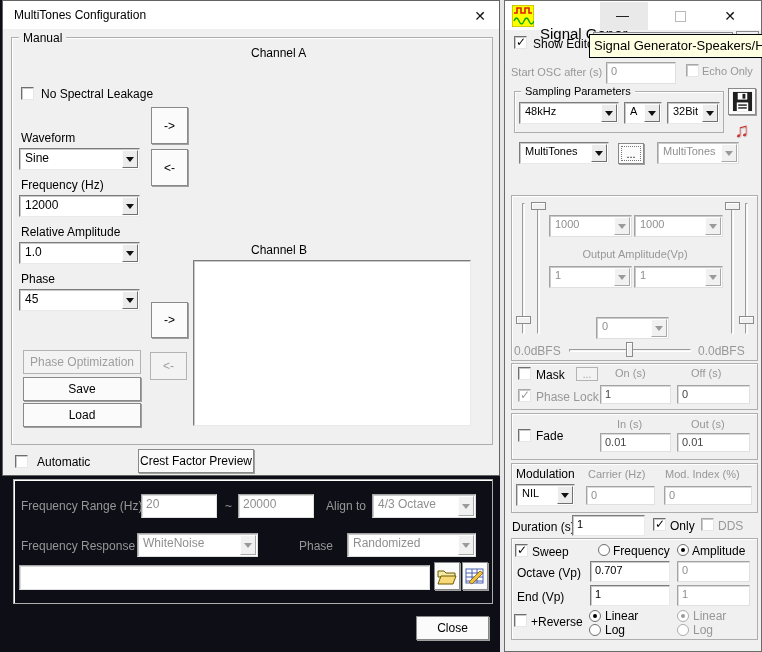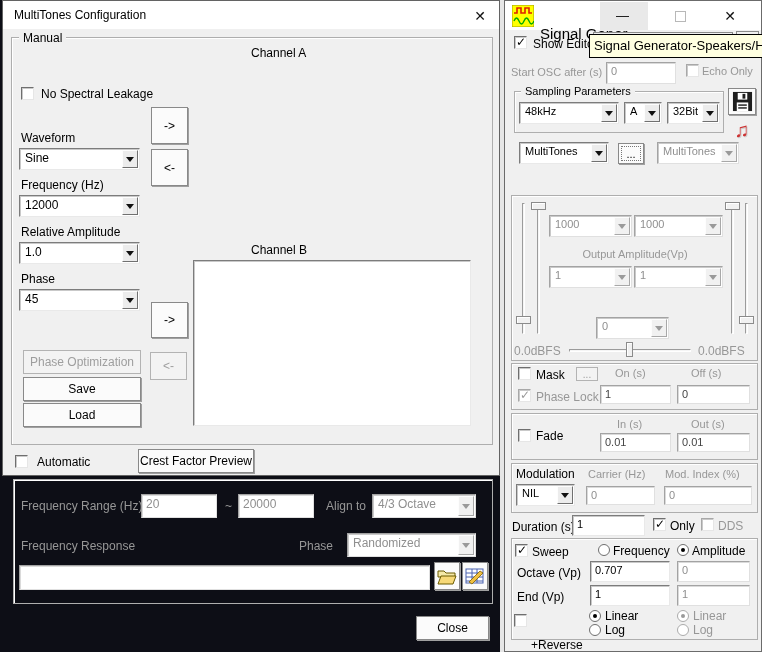--- a/index.html
+++ b/index.html
@@ -117,20 +117,26 @@
   <div class="edit ed" style="left:235px;top:493px;width:76px;height:24px;">20000</div>
   <span class="lbl dis" style="left:323px;top:498px;">Align to</span>
   <div class="combo cd" style="left:369px;top:493px;width:104px;height:24px;">
     <span class="cv">4/3 Octave</span>
     <span class="cbtn">
         <span class="tri"></span>
       </span>
   </div>
 
   <span class="lbl dis" style="left:18px;top:538px;">Frequency Response</span>
+  <div class="combo cd" style="left:134px;top:532px;width:121px;height:24px;">
+    <span class="cv">WhiteNoise</span>
+    <span class="cbtn">
+        <span class="tri"></span>
+      </span>
+  </div>
   <span class="lbl dis" style="left:296px;top:538px;">Phase</span>
   <div class="combo cd" style="left:344px;top:532px;width:129px;height:24px;">
     <span class="cv">Randomized</span>
     <span class="cbtn">
         <span class="tri"></span>
       </span>
   </div>
 
   <div class="edit ed" style="left:16px;top:564px;width:411px;height:25px;"></div>
   <div class="btn" style="left:431px;top:561px;width:26px;height:28px;">
@@ -317,21 +323,21 @@
   <span class="lbl" style="left:187px;top:543px;font-size:12px;">Amplitude</span>
 
   <span class="lbl" style="left:12px;top:565px;font-size:12px;">Octave (Vp)</span>
   <div class="edit" style="left:85px;top:560px;width:80px;height:21px;">0.707</div>
   <div class="edit ed" style="left:172px;top:560px;width:73px;height:21px;">0</div>
   <span class="lbl" style="left:12px;top:589px;font-size:12px;">End (Vp)</span>
   <div class="edit" style="left:85px;top:584px;width:80px;height:21px;">1</div>
   <div class="edit ed" style="left:172px;top:584px;width:73px;height:21px;">1</div>
 
   <span class="cbx" style="left:9px;top:613px;"></span>
-  <span class="lbl" style="left:26px;top:637px;font-size:12px;">+Reverse</span>
+  <span class="lbl" style="left:26px;top:614px;font-size:12px;">+Reverse</span>
   <span class="rad on" style="left:84px;top:609px;"></span>
   <span class="lbl" style="left:100px;top:608px;font-size:12px;">Linear</span>
   <span class="rad" style="left:84px;top:623px;"></span>
   <span class="lbl" style="left:100px;top:622px;font-size:12px;">Log</span>
   <span class="rad cd on" style="left:172px;top:609px;"></span>
   <span class="lbl dis" style="left:188px;top:608px;font-size:12px;">Linear</span>
   <span class="rad cd" style="left:172px;top:623px;"></span>
   <span class="lbl dis" style="left:188px;top:622px;font-size:12px;">Log</span>
 </div>
 

